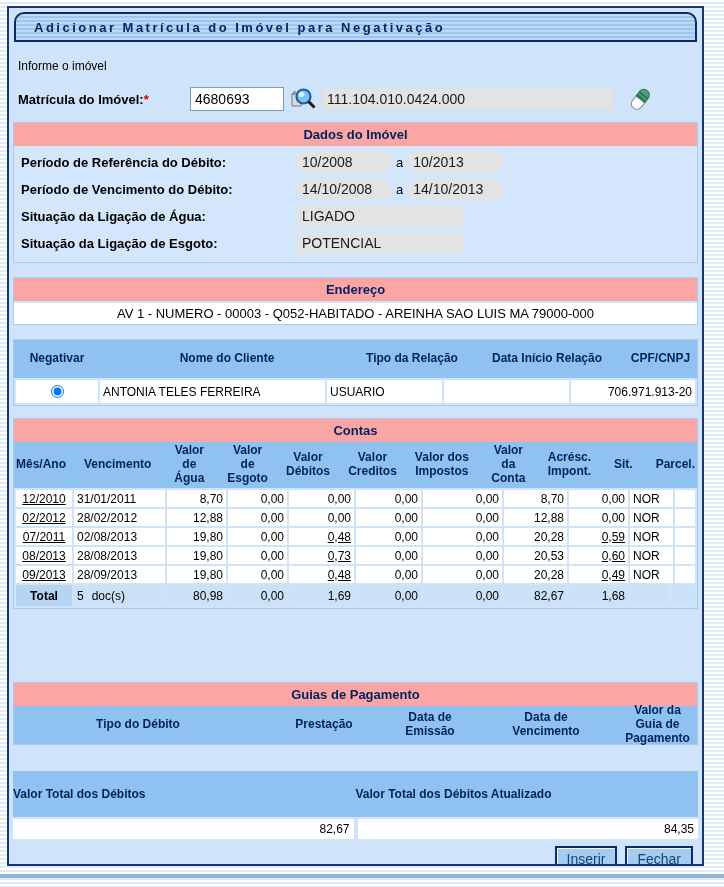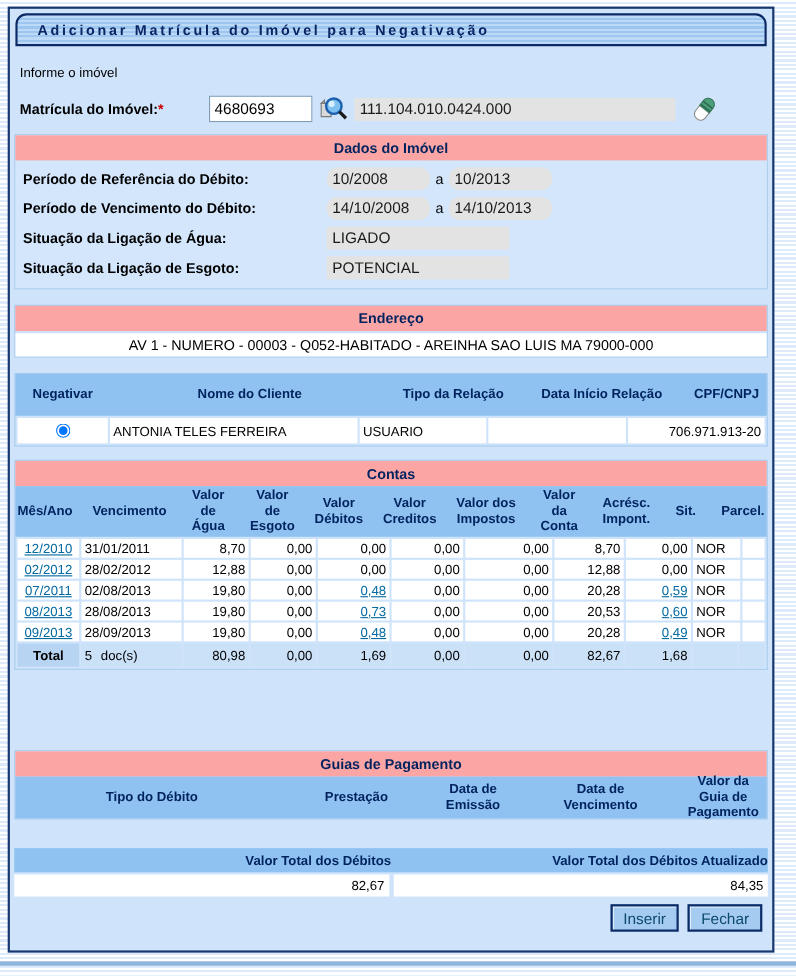--- a/index.html
+++ b/index.html
@@ -53,25 +53,25 @@
   .row-conta .c{height:17px;}
   .t-row.total .c{height:21px;}
   
   .cw-neg{width:82px;} .cw-nome{width:222px;} .cw-tipo{width:112px;} .cw-data{width:122px;} .cw-cpf{flex:1;}
   
   .w-mes{width:56px;} .w-venc{width:88px;} .w-agua{width:56px;} .w-esg{width:56px;}
   .w-deb{width:62px;} .w-cred{width:62px;} .w-imp{width:76px;} .w-conta{width:60px;}
   .w-acr{width:56px;} .w-st{width:40px;} .w-par{flex:1;}
   
   .gw-tipo{width:244px;} .gw-prest{width:92px;} .gw-emis{width:84px;} .gw-venc{width:112px;} .gw-val{flex:1;}
-  a.cell-link{color:#0369a1;text-decoration:underline;cursor:pointer;}
+  a.cell-link{color:#000000;text-decoration:underline;cursor:pointer;}
   
   .vt{margin:26px 4px 0 4px;}
   .vt-bar{display:flex;background:#8fc2f0;}
-  .vt-bar .half{width:50%;text-align:right;font-weight:bold;font-size:12px;color:#00235f;padding:4px 0;}
+  .vt-bar .half{width:50%;text-align:left;font-weight:bold;font-size:12px;color:#00235f;padding:16px 0;}
   .vt-values{display:flex;gap:4px;margin-top:2px;}
   .vt-values .cell{width:50%;background:#fff;height:20px;line-height:20px;text-align:right;font-size:12px;padding-right:4px;box-sizing:border-box;}
   .buttons{display:flex;justify-content:flex-end;gap:8px;margin:7px 9px 0 0;}
   .btn{
     background:#a6cbf1;border:2px solid #0c2c68;color:#0c4a6e;
     font-family:"Liberation Sans",sans-serif;font-size:14px;
     height:25px;padding:0 10px;cursor:pointer;
     box-shadow:inset 1px 1px 0 rgba(255,255,255,0.85);
   }
   .radio{width:13px;height:13px;margin:0;}

